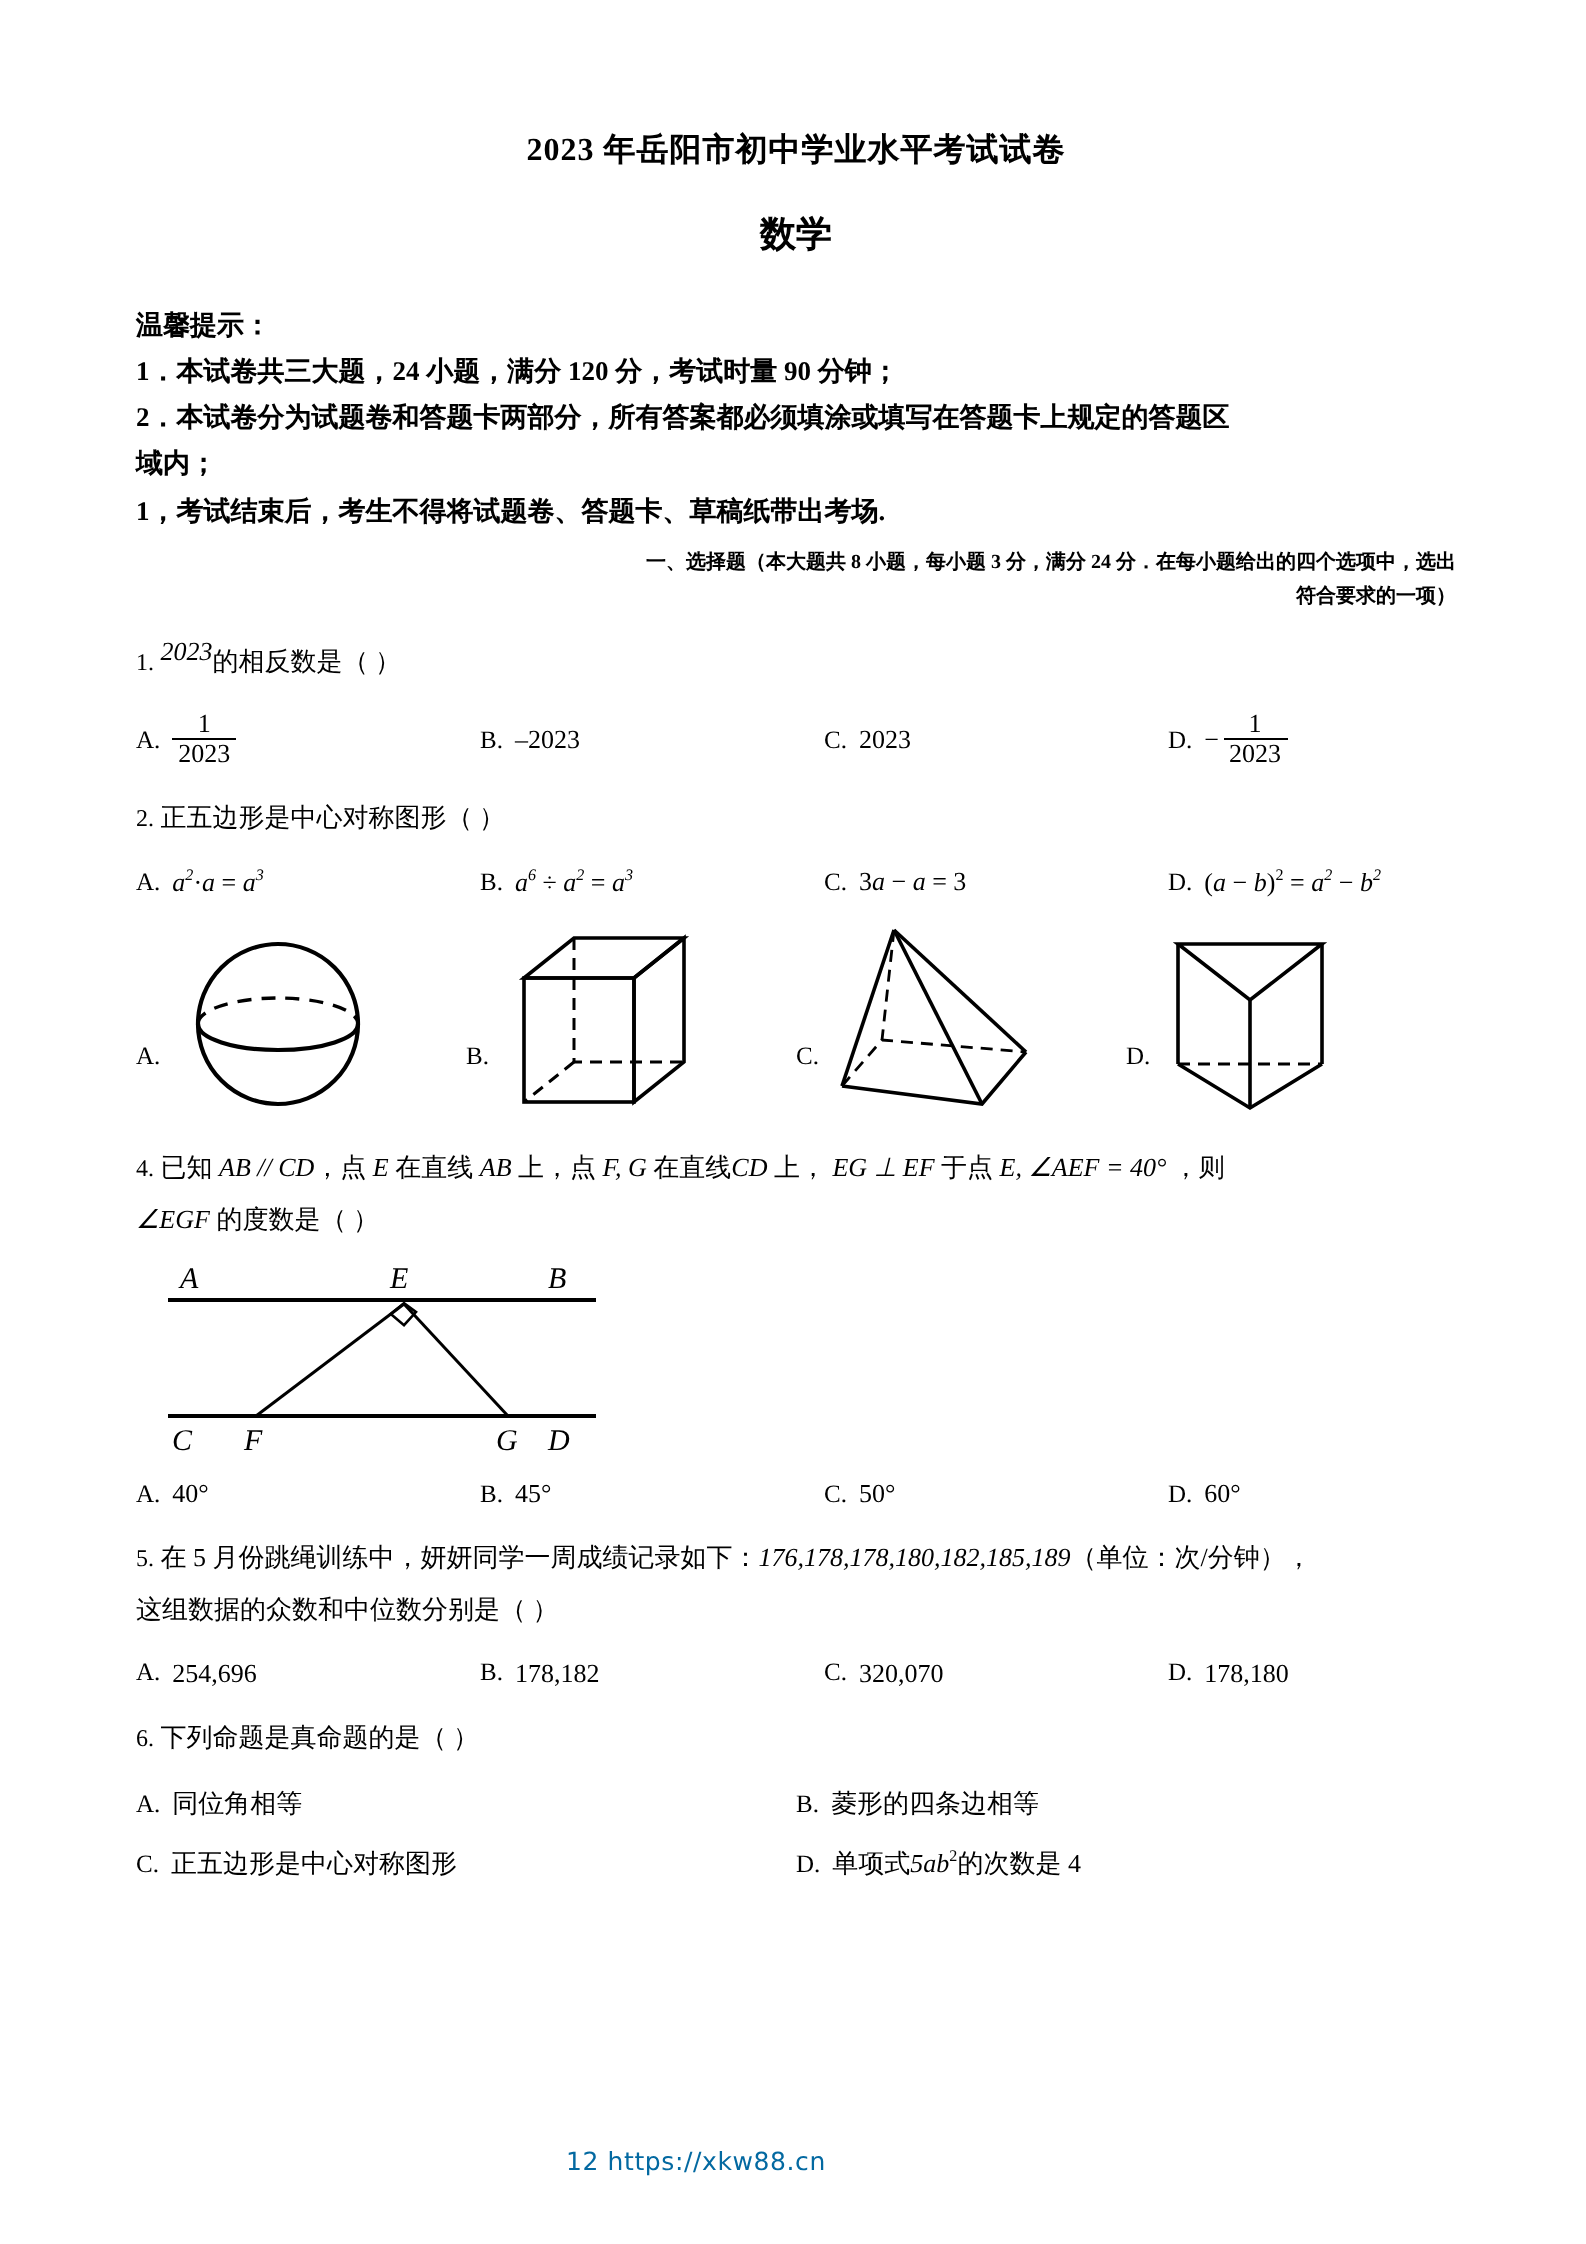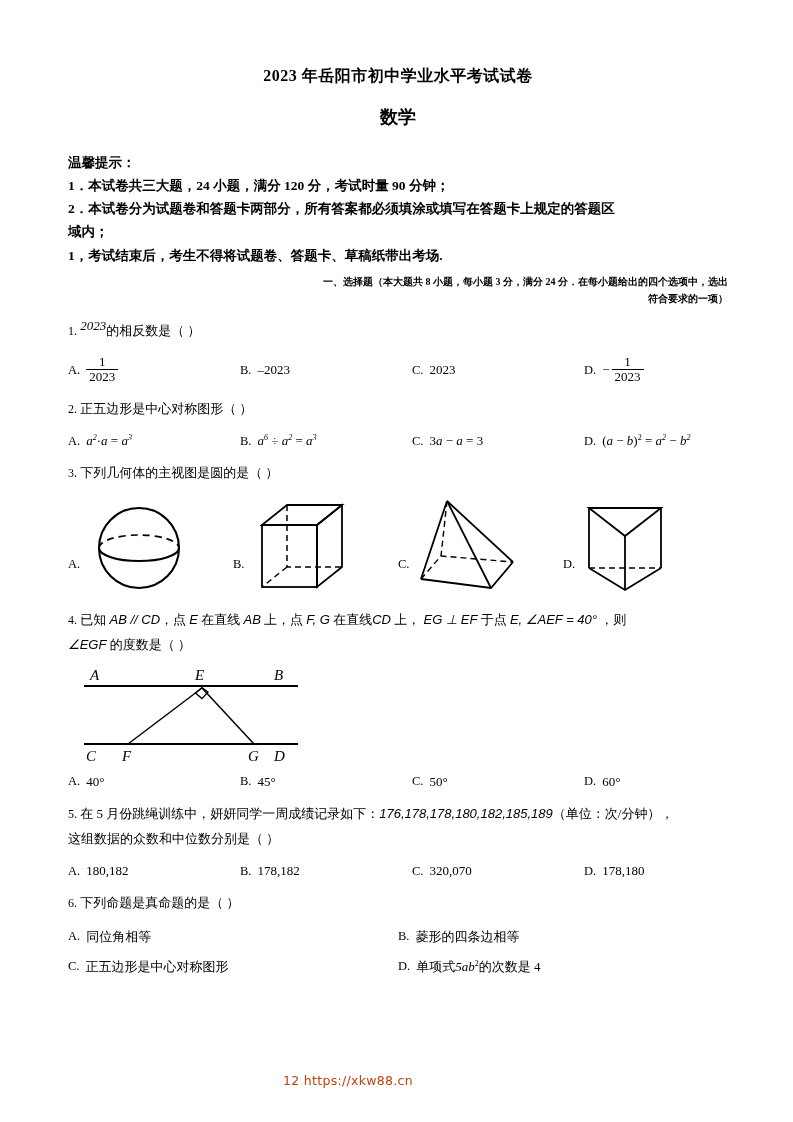--- a/index.html
+++ b/index.html
@@ -69,21 +69,21 @@
 
   
   .q { margin-top: 11px; }
   .q-stem {
     font-size: 13px;
     line-height: 1.95;
     margin: 0;
   }
   .q-num { font-size: 12px; }
   .mathit {
-    font-family: Liberation Sans, sans-serif;
+    font-family: Liberation Serif, serif;
     font-style: italic;
   }
   .math {
     font-family: "Liberation Serif", "DejaVu Serif", serif;
     font-style: italic;
     white-space: nowrap;
   }
   .math .op, .math .num {
     font-style: normal;
   }
@@ -169,21 +169,21 @@
 
   
   .footer {
     position: absolute;
     left: 0;
     top: 1073px;
     width: 696px;
     text-align: center;
     font-family: "DejaVu Sans", "Liberation Sans", sans-serif;
     font-size: 12.5px;
-    color: #c2410c;
+    color: #0369a1;
     letter-spacing: 0.3px;
   }
 </style>
 </head>
 <body>
 
 <div class="page">
 <div class="content">
 
   <div class="doc-title">2023 年岳阳市初中学业水平考试试卷</div>
@@ -246,24 +246,20 @@
         <span class="opt-body math"><span class="num">3</span>a<span class="op"> − </span>a<span class="op"> = </span><span class="num">3</span></span>
       </div>
       <div class="opt">
         <span class="opt-lbl">D.</span>
         <span class="opt-body math"><span class="op">(</span>a<span class="op"> − </span>b<span class="op">)</span><sup class="n">2</sup><span class="op"> = </span>a<sup>2</sup><span class="op"> − </span>b<sup>2</sup></span>
       </div>
     </div>
   </div>
 
   <div class="q">
-    <p class="q-stem">
-      <span class="q-num">3.</span>
-      <span>下列几何体的主视图是圆的是（     ）</span>
-    </p>
     <div class="fig-row">
 
       <div class="fig-cell">
         <span class="opt-lbl">A.</span>
         <svg width="110" height="100" viewBox="0 0 110 100">
           <circle cx="55" cy="52" r="40" fill="none" stroke="#000" stroke-width="2.1"></circle>
           <path d="M15 52 A40 13 0 0 0 95 52" fill="none" stroke="#000" stroke-width="2.1"></path>
           <path d="M15 52 A40 13 0 0 1 95 52" fill="none" stroke="#000" stroke-width="1.7" stroke-dasharray="7,5"></path>
         </svg>
       </div>
@@ -369,21 +365,21 @@
 
   <div class="q">
     <p class="q-stem">
       <span class="q-num">5.</span>
       <span>在 5 月份跳绳训练中，妍妍同学一周成绩记录如下：</span><span class="mathit">176,178,178,180,182,185,189</span><span>（单位：次/分钟），</span>
     </p>
     <p class="q-stem">这组数据的众数和中位数分别是（     ）</p>
     <div class="opts w4">
       <div class="opt">
         <span class="opt-lbl">A.</span>
-        <span class="opt-body">180,182</span>
+        <span class="opt-body">254,696</span>
       </div>
       <div class="opt">
         <span class="opt-lbl">B.</span>
         <span class="opt-body">178,182</span>
       </div>
       <div class="opt">
         <span class="opt-lbl">C.</span>
         <span class="opt-body">320,070</span>
       </div>
       <div class="opt">

